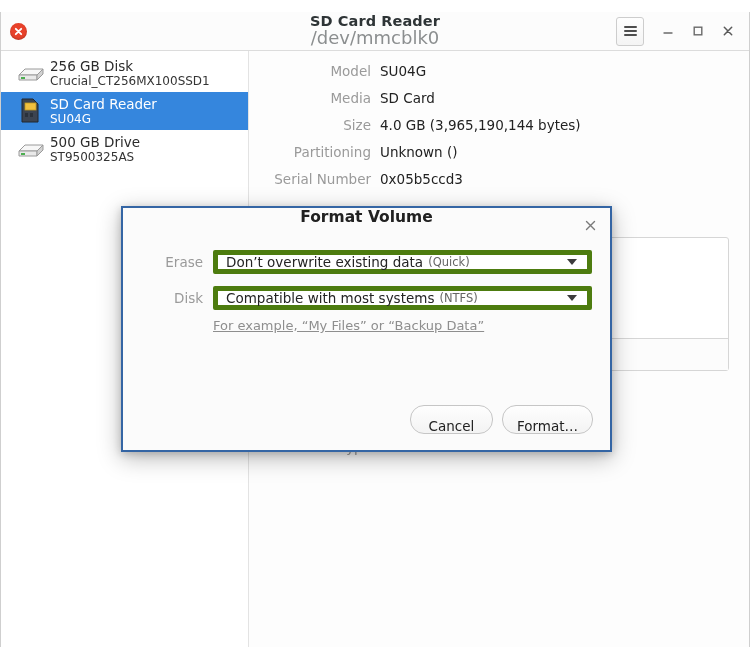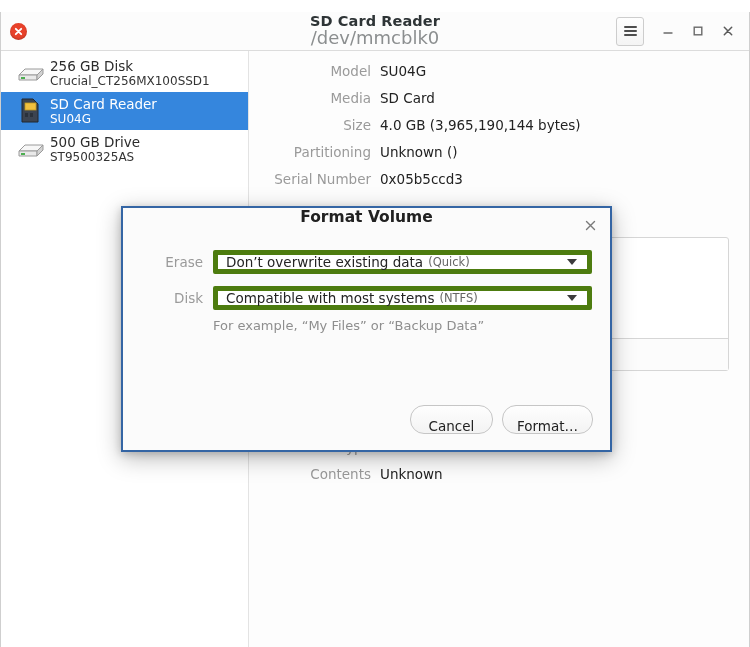--- a/index.html
+++ b/index.html
@@ -330,20 +330,21 @@
     font-family: "DejaVu Sans", "Liberation Sans", sans-serif;
     font-size: 13.5px;
     color: #242424;
     padding: 0 7px;
     outline: none;
   }
   #hint {
     margin: -4px 0 0 72px;
     font-size: 13px;
     color: #8e8e8e;
+    text-decoration: underline;
   }
   #dlg-buttons {
     position: absolute;
     right: 17px;
     bottom: 16px;
     display: flex;
     gap: 9px;
   }
   .dbtn {
     min-width: 83px;
@@ -478,24 +479,20 @@
 
       <div id="volume-box">
         <div id="volume-strip"></div>
       </div>
 
       <div id="bg-tail">
         <div class="kv">
           <div class="k">Partition Type</div>
           <div class="v">Unknown</div>
         </div>
-        <div class="kv">
-          <div class="k">Contents</div>
-          <div class="v">Unknown</div>
-        </div>
       </div>
 
     </div>
   </div>
 
   <div id="dialog-shadow"></div>
   <div id="dialog">
 
     <div id="dlg-title-row">
       <div id="dlg-title">Format Volume</div>

